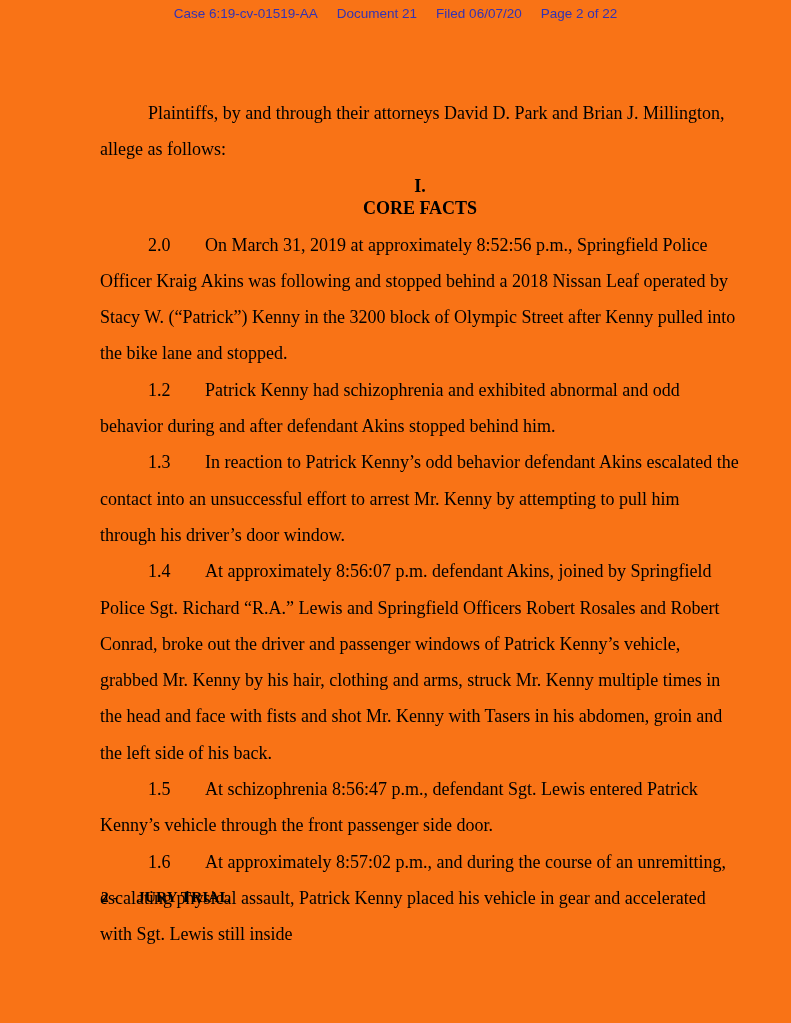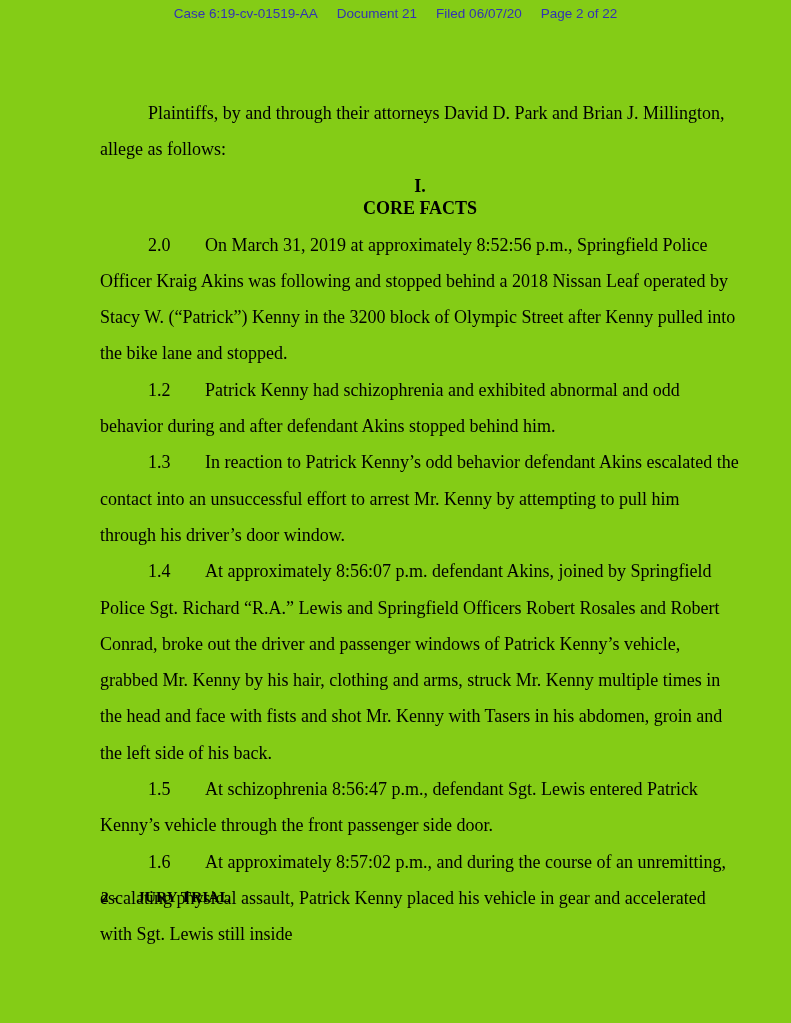--- a/index.html
+++ b/index.html
@@ -1,20 +1,20 @@
 <!DOCTYPE html>
 <html><head>
 <meta charset="utf-8">
 <style>
   html, body { margin:0; padding:0; background:#e8e8e8; }
   .page {
     position:relative;
     width:791px; height:1023px;
     margin:0 auto;
-    background:#84cc16;
+    background:#f97316;
     font-family:"Liberation Serif", serif;
     color:#000;
     overflow:hidden;
   }
   
   .stamp {
     position:absolute; top:6px; left:0; right:0;
     display:flex; justify-content:center; gap:19px;
     font-family:"Liberation Sans", sans-serif;
     font-size:13.5px;

